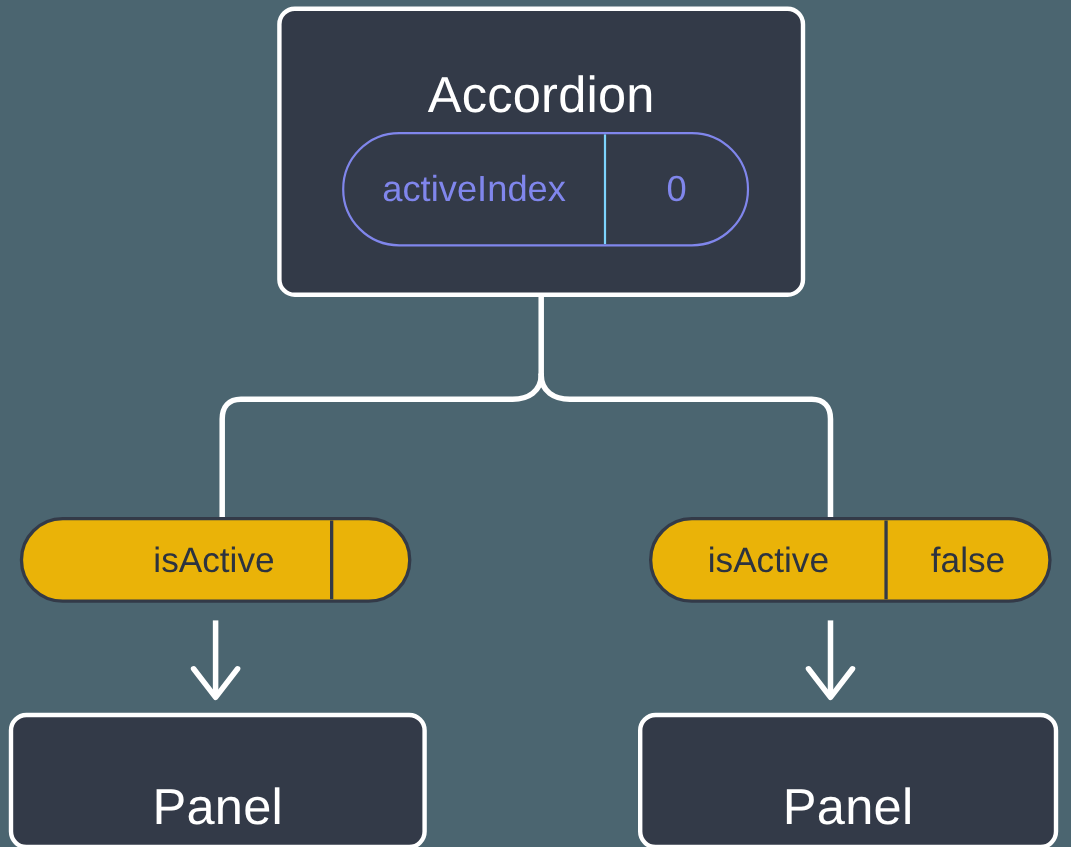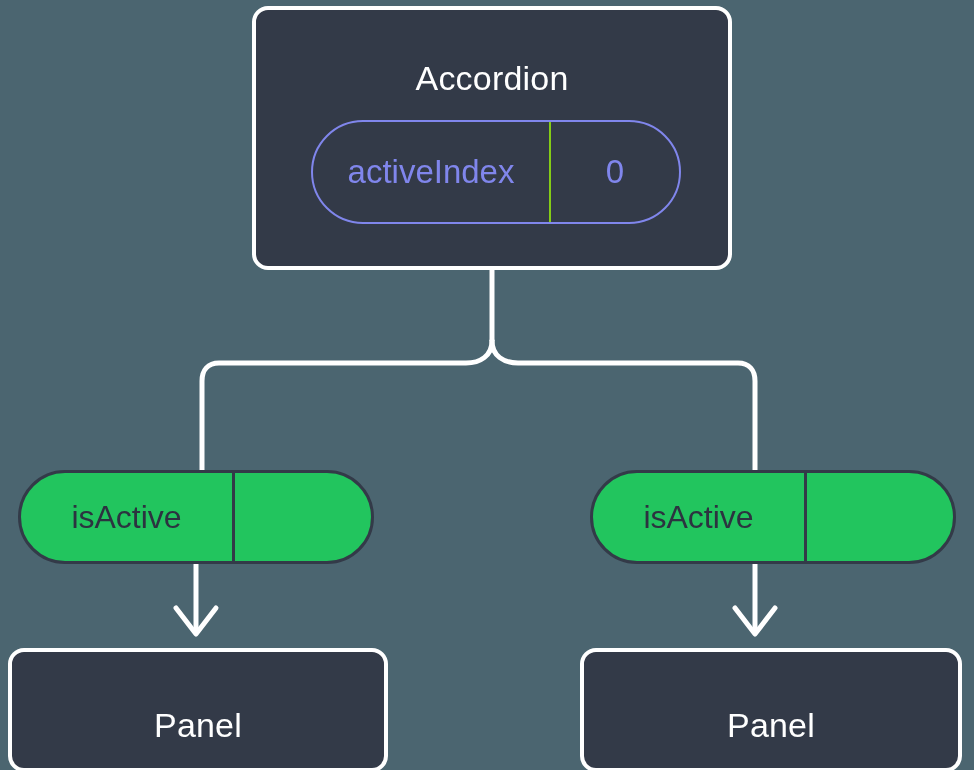--- a/index.html
+++ b/index.html
@@ -53,21 +53,21 @@
     top: 648px;
     width: 382px;
     height: 124px;
   }
   .node-title {
     position: absolute;
     left: 0;
     width: 100%;
     text-align: center;
     color: #FFFFFF;
-    font-size: 34px;
+    font-size: 46px;
     font-weight: 400;
     letter-spacing: 0.2px;
     white-space: nowrap;
   }
   #accordion-node .node-title { top: 49px; }
   .panel-title { top: 54px; }
 
   
   .pill {
     position: absolute;
@@ -91,33 +91,34 @@
     top: 110px;
     width: 370px;
     height: 104px;
     border: 2px solid #8086EC;
     background: transparent;
   }
   #accordion-state-pill .pill-key {
     width: 238px;
     color: #8086EC;
     font-size: 33px;
-    border-right: 2px solid #84cc16;
+    border-right: 2px solid #7dd3fc;
   }
   #accordion-state-pill .pill-val {
     flex: 1;
     color: #8086EC;
     font-size: 33px;
   }
 
   
   .pill-filled {
-    height: 94px;
+    height: 78px;
     border: 3px solid #333A48;
-    background: #22c55e;
+    background: #eab308;
+    justify-content: center;
   }
   .pill-filled .pill-key,
   .pill-filled .pill-val {
     color: #2C3340;
     font-size: 32px;
   }
   .pill-filled .pill-key {
     border-right: 3px solid #333A48;
   }
   #pill-is-active-true {
@@ -164,20 +165,21 @@
       <div class="pill-val">0</div>
     </div>
   </div>
 
   <div class="pill pill-filled" id="pill-is-active-true">
     <div class="pill-key">isActive</div>
   </div>
 
   <div class="pill pill-filled" id="pill-is-active-false">
     <div class="pill-key">isActive</div>
+    <div class="pill-val">false</div>
   </div>
 
   <div class="node-box" id="panel-node-left">
     <div class="node-title panel-title">Panel</div>
   </div>
 
   <div class="node-box" id="panel-node-right">
     <div class="node-title panel-title">Panel</div>
   </div>
 

